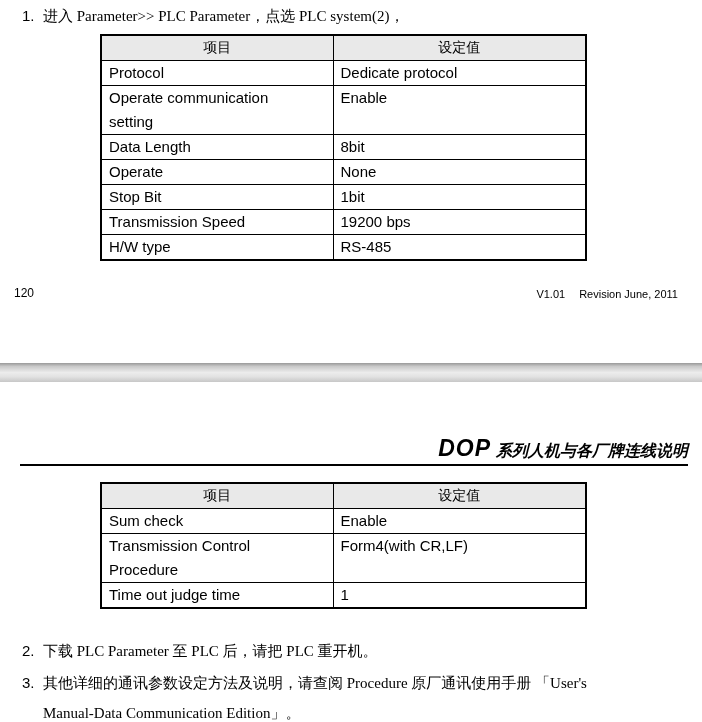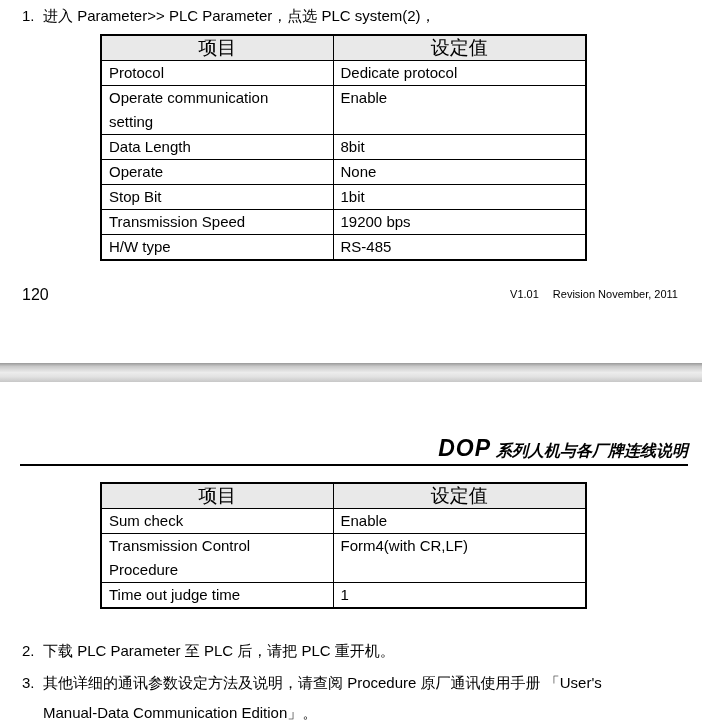--- a/index.html
+++ b/index.html
@@ -15,21 +15,21 @@
 
   
   .step {
     position: absolute;
     display: flex;
     font-size: 15px;
     line-height: 20px;
     white-space: nowrap;
   }
   .step .num { flex: none; width: 21px; }
-  .step .content { flex: none; }
+  .step .content { flex: none; font-family: Liberation Serif, serif; }
   .step .content .line { line-height: 30px; white-space: nowrap; }
   .step3 { line-height: 30px; }
 
   
   table.param {
     position: absolute;
     left: 100px;
     border-collapse: collapse;
     table-layout: fixed;
     width: 485px;
@@ -41,30 +41,30 @@
     line-height: 24px;
     padding: 0 7px;
     vertical-align: top;
     overflow: hidden;
   }
   table.param th {
     background: #e9e9e9;
     font-weight: normal;
     text-align: center;
     font-family: "Liberation Serif", serif;
-    font-size: 19px;
+    font-size: 14px;
   }
   table.param td.c1 { padding-right: 34px; }
 
   
   .footer-left {
     position: absolute;
-    left: 22px;
+    left: 14px;
     top: 286px;
-    font-size: 16px;
+    font-size: 12px;
   }
   .footer-right {
     position: absolute;
     right: 24px;
     top: 288px;
     font-size: 11px;
   }
   .footer-right .ver { margin-right: 14px; }
 
   
@@ -152,21 +152,21 @@
       </tr>
       <tr>
         <td class="c1">H/W type</td>
         <td>RS-485</td>
       </tr>
     </tbody>
   </table>
 
   <div class="footer-left">120</div>
   <div class="footer-right">
-    <span class="ver">V1.01</span><span>Revision November, 2011</span>
+    <span class="ver">V1.01</span><span>Revision June, 2011</span>
   </div>
 
   <div class="page-separator"></div>
 
   <div class="p2-header">
     <span class="logo">DOP</span><span>系列人机与各厂牌连线说明</span>
   </div>
   <div class="p2-rule"></div>
 
   <table class="param" style="top:482px;">

